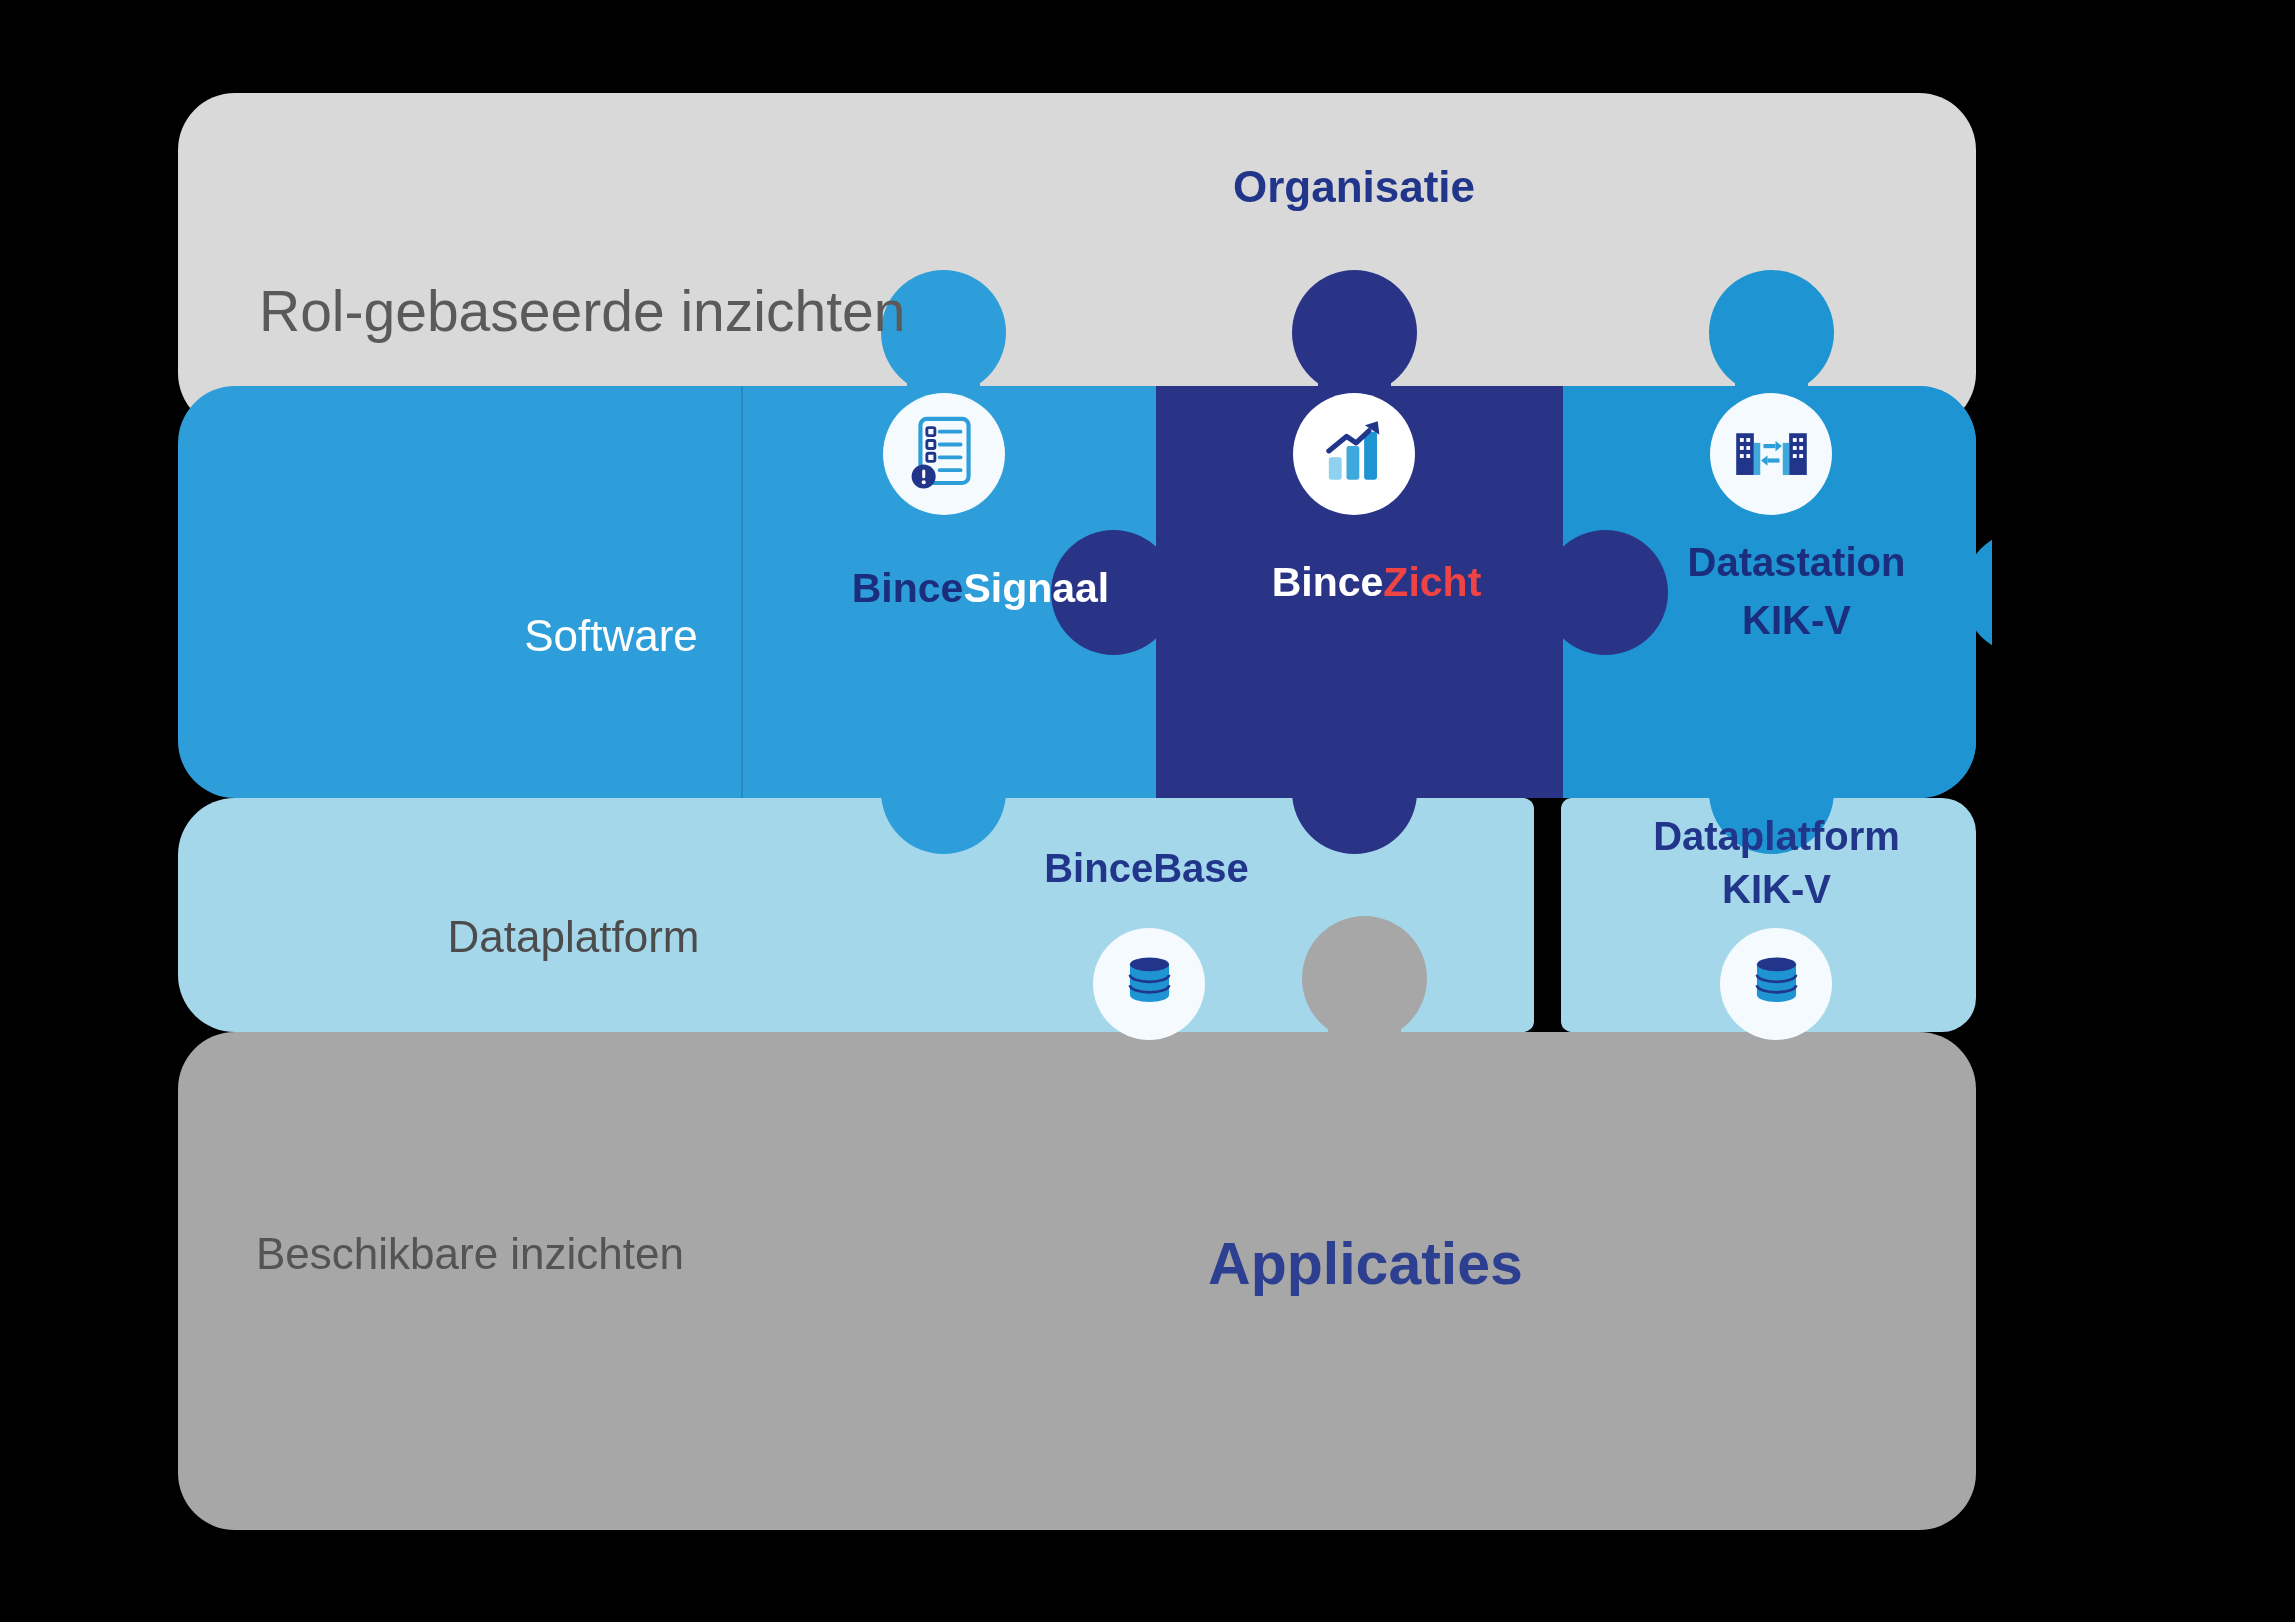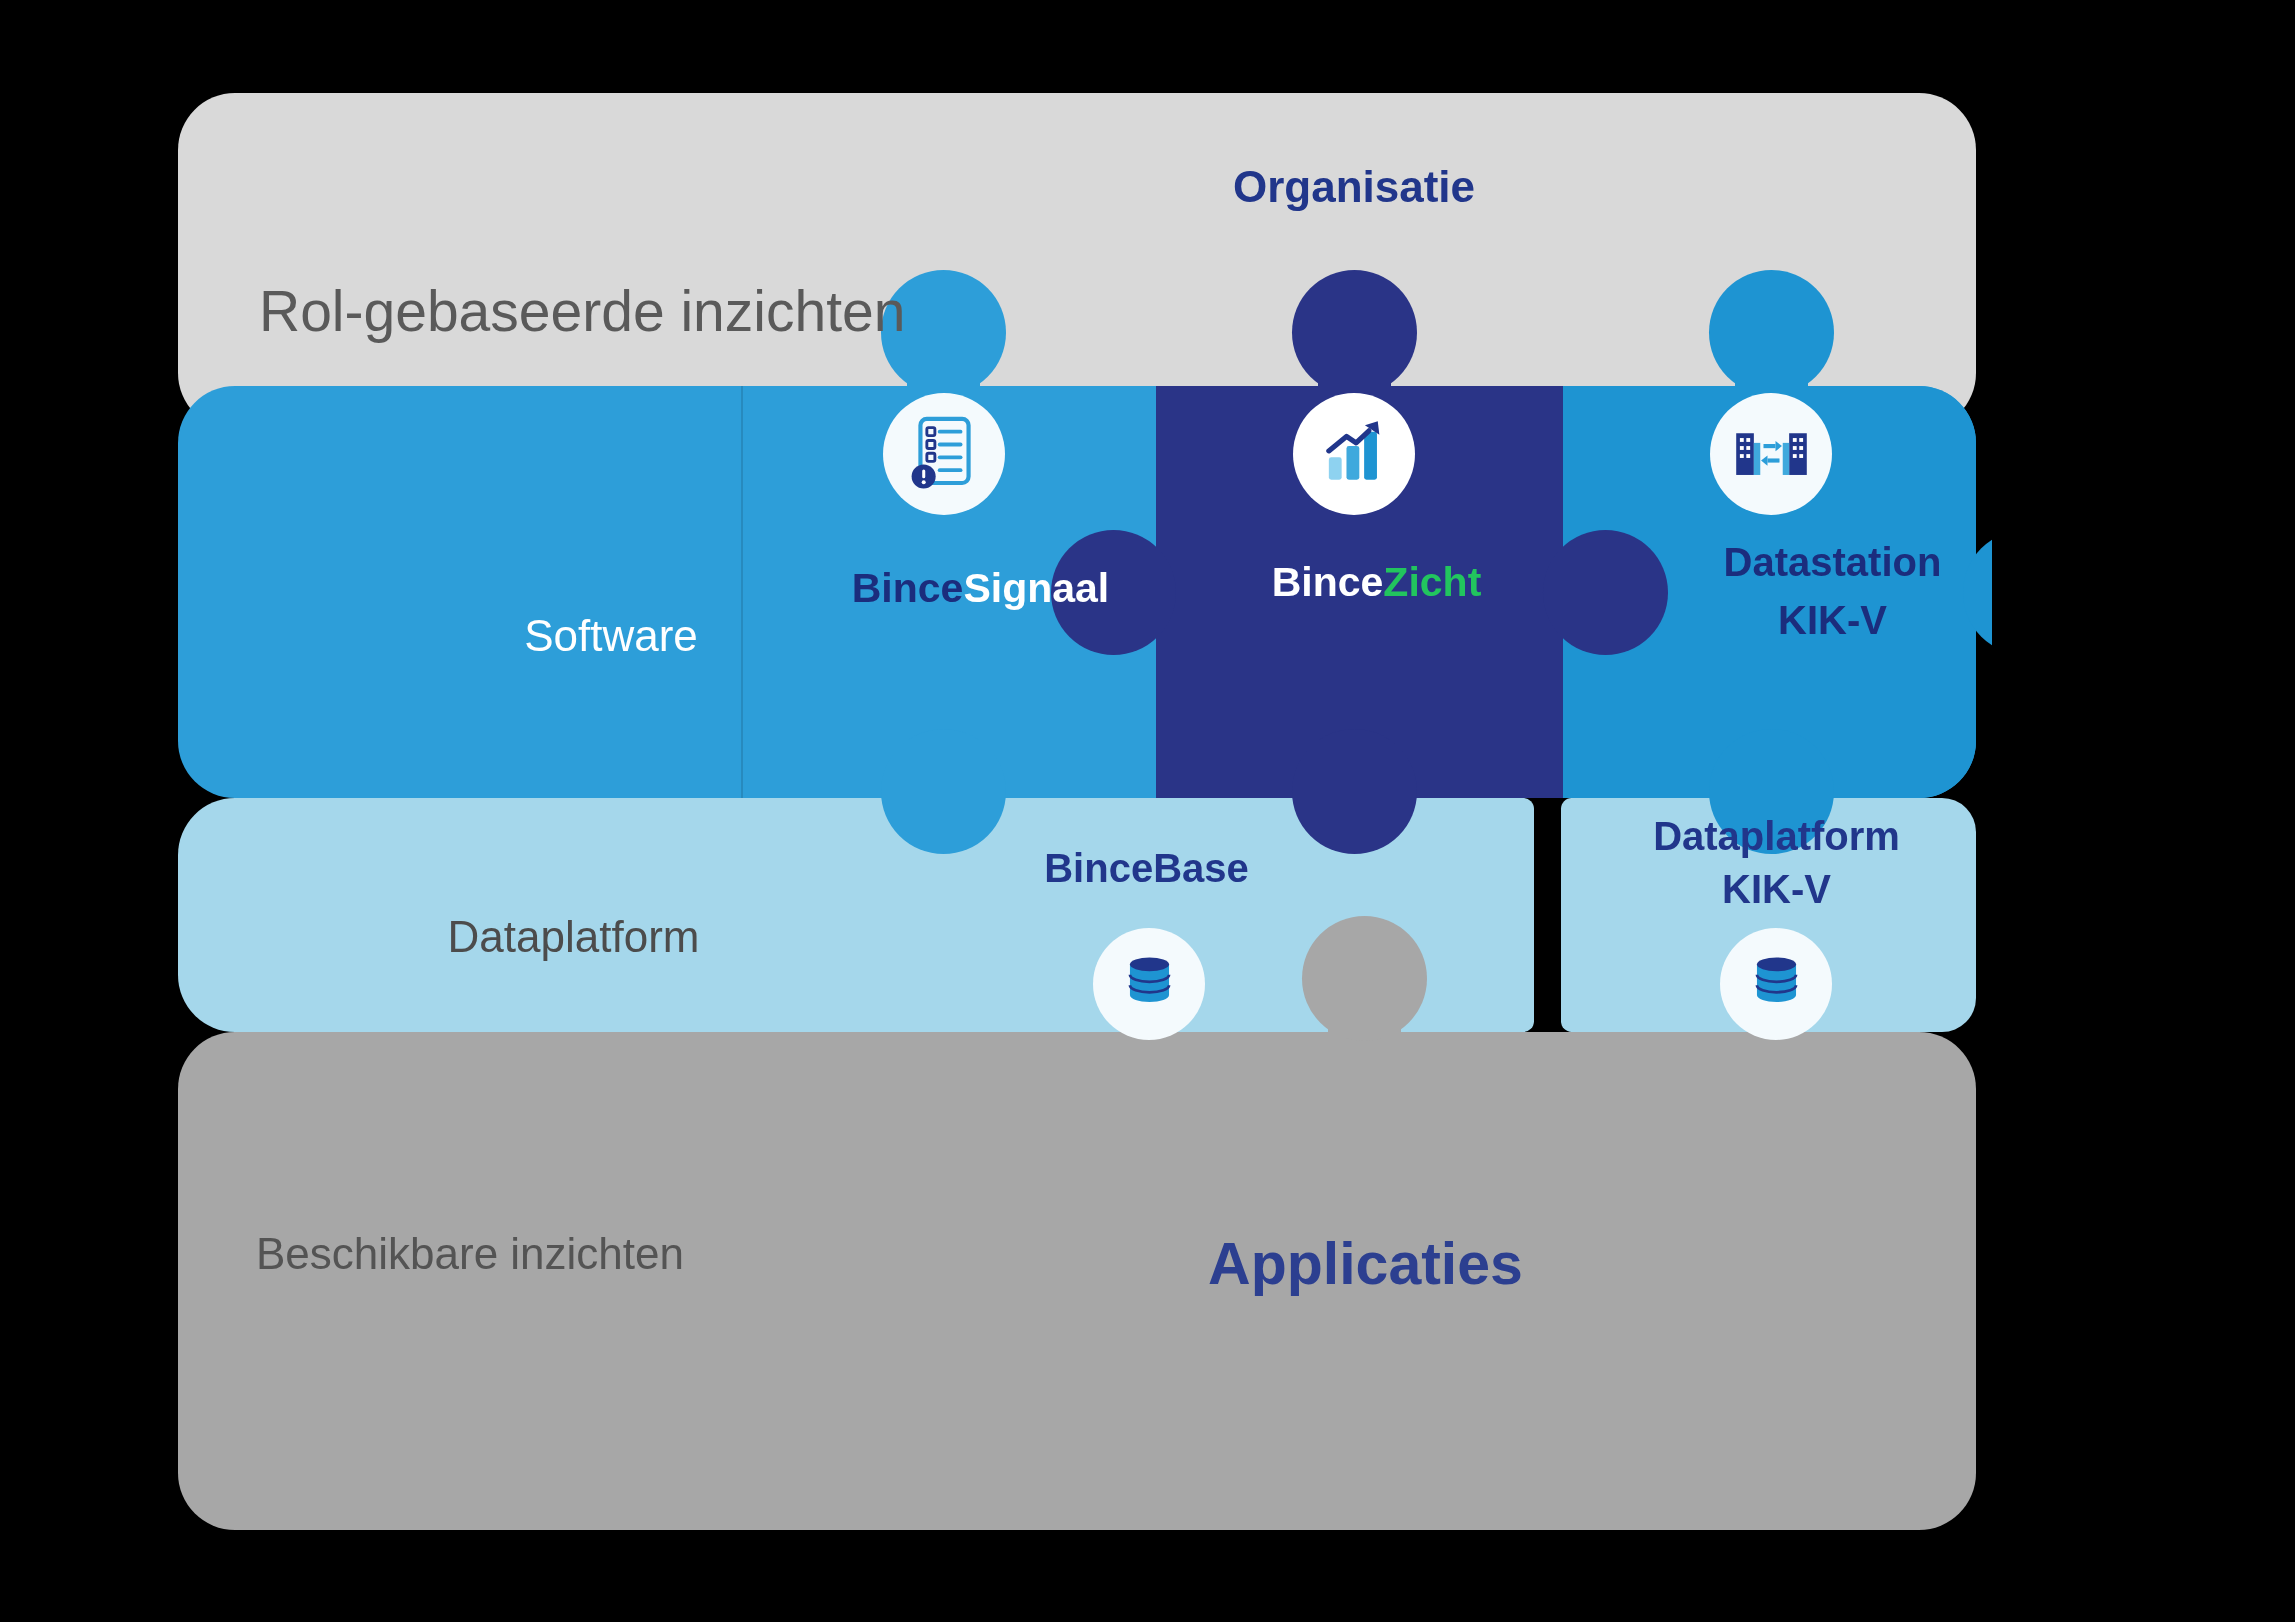--- a/index.html
+++ b/index.html
@@ -7,21 +7,21 @@
          font-family:"Liberation Sans",sans-serif;}
   .abs{position:absolute;}
   .circle{position:absolute;border-radius:50%;}
   .iconCircle{position:absolute;border-radius:50%;background:#f4fafd;display:flex;
               align-items:center;justify-content:center;z-index:7;}
   .t{position:absolute;white-space:nowrap;text-align:center;z-index:9;}
   .bold{font-weight:bold;}
   .navyT{color:#21368b;}
   .grayT{color:#575757;}
   .whiteT{color:#ffffff;}
-  .zichtT{color:#22c55e;}
+  .zichtT{color:#ef4444;}
   
   .c-blue{background:#2d9ed9;}
   .c-blue2{background:#1e94d2;}
   .c-navy{background:#2a3487;}
   .c-light{background:#a5d7eb;}
   .c-grayTop{background:#d9d9d9;}
   .c-grayBot{background:#a7a7a7;}
 </style>
 </head>
 <body>
@@ -151,21 +151,21 @@
   <div class="t bold" style="left:789px;top:565px;width:383px;font-size:41px;">
     <span class="navyT" style="color:#1b2d7d;">Bince</span><span class="whiteT">Signaal</span>
   </div>
 
   <div class="t whiteT" style="left:458px;top:611px;width:306px;font-size:44px;">Software</div>
 
   <div class="t bold" style="left:1185px;top:559px;width:383px;font-size:41px;">
     <span class="whiteT">Bince</span><span class="zichtT">Zicht</span>
   </div>
 
-  <div class="t bold navyT" style="left:1641px;top:533px;width:383px;font-size:40px;line-height:58px;color:#1b2d7d;">
+  <div class="t bold navyT" style="left:1605px;top:533px;width:383px;font-size:40px;line-height:58px;color:#1b2d7d;">
     <div>Datastation</div>
     <div>KIK-V</div>
   </div>
 
   <div class="t grayT" style="left:344px;top:912px;width:459px;font-size:44px;color:#4c4c4c;">Dataplatform</div>
 
   <div class="t bold navyT" style="left:955px;top:846px;width:383px;font-size:40px;">BinceBase</div>
 
   <div class="t bold navyT" style="left:1585px;top:810px;width:383px;font-size:40px;line-height:53px;">
     <div>Dataplatform</div>

